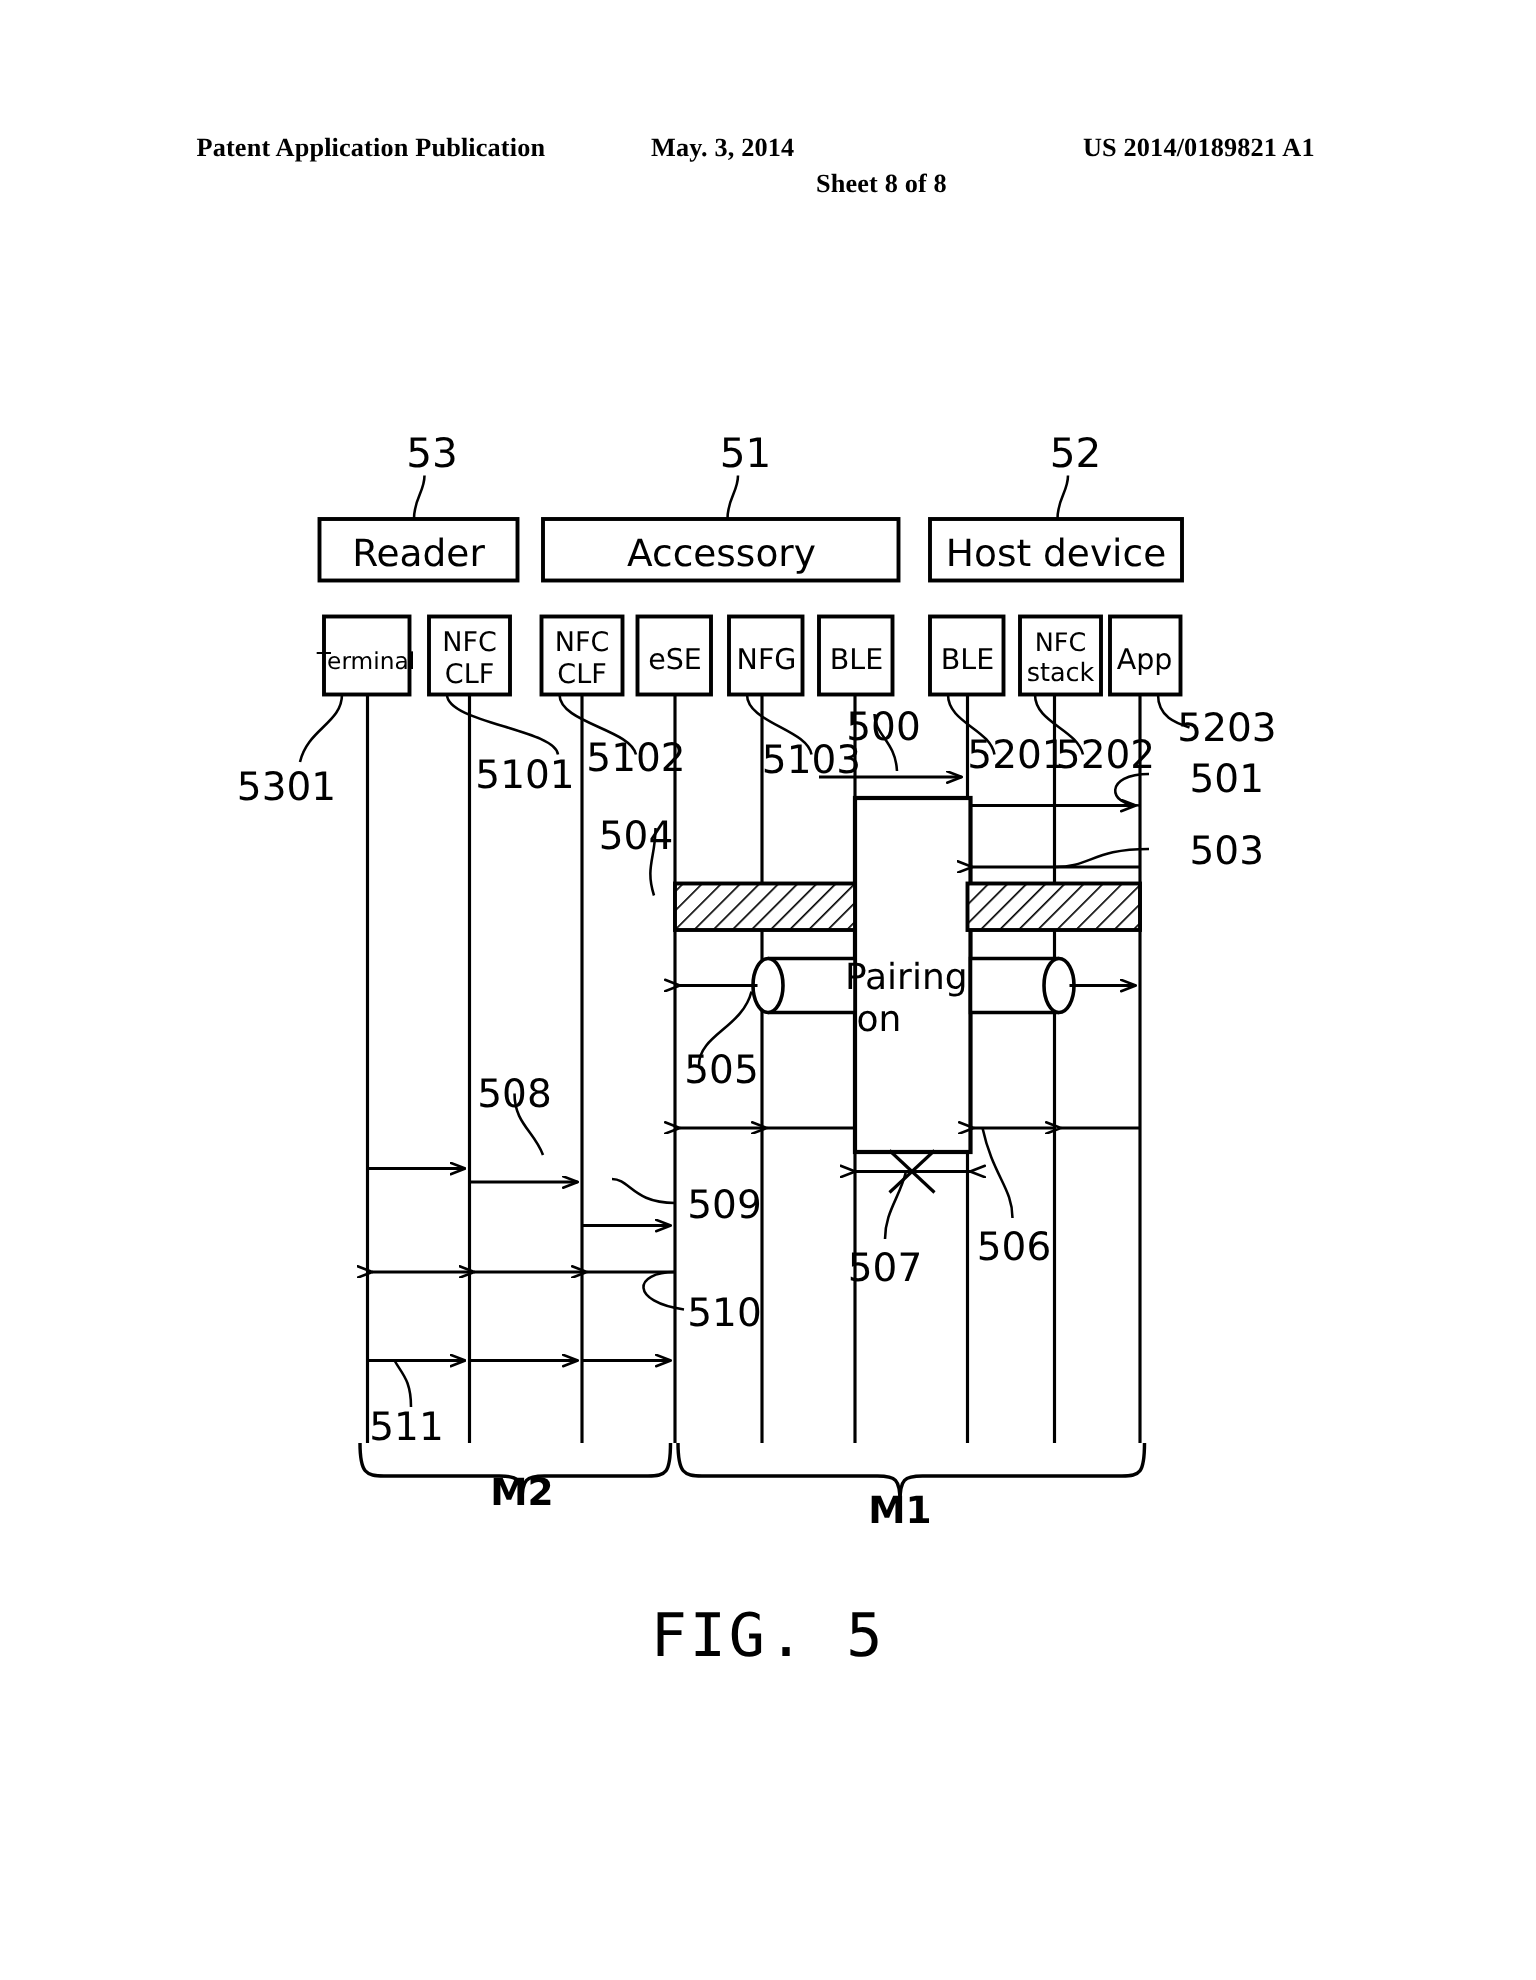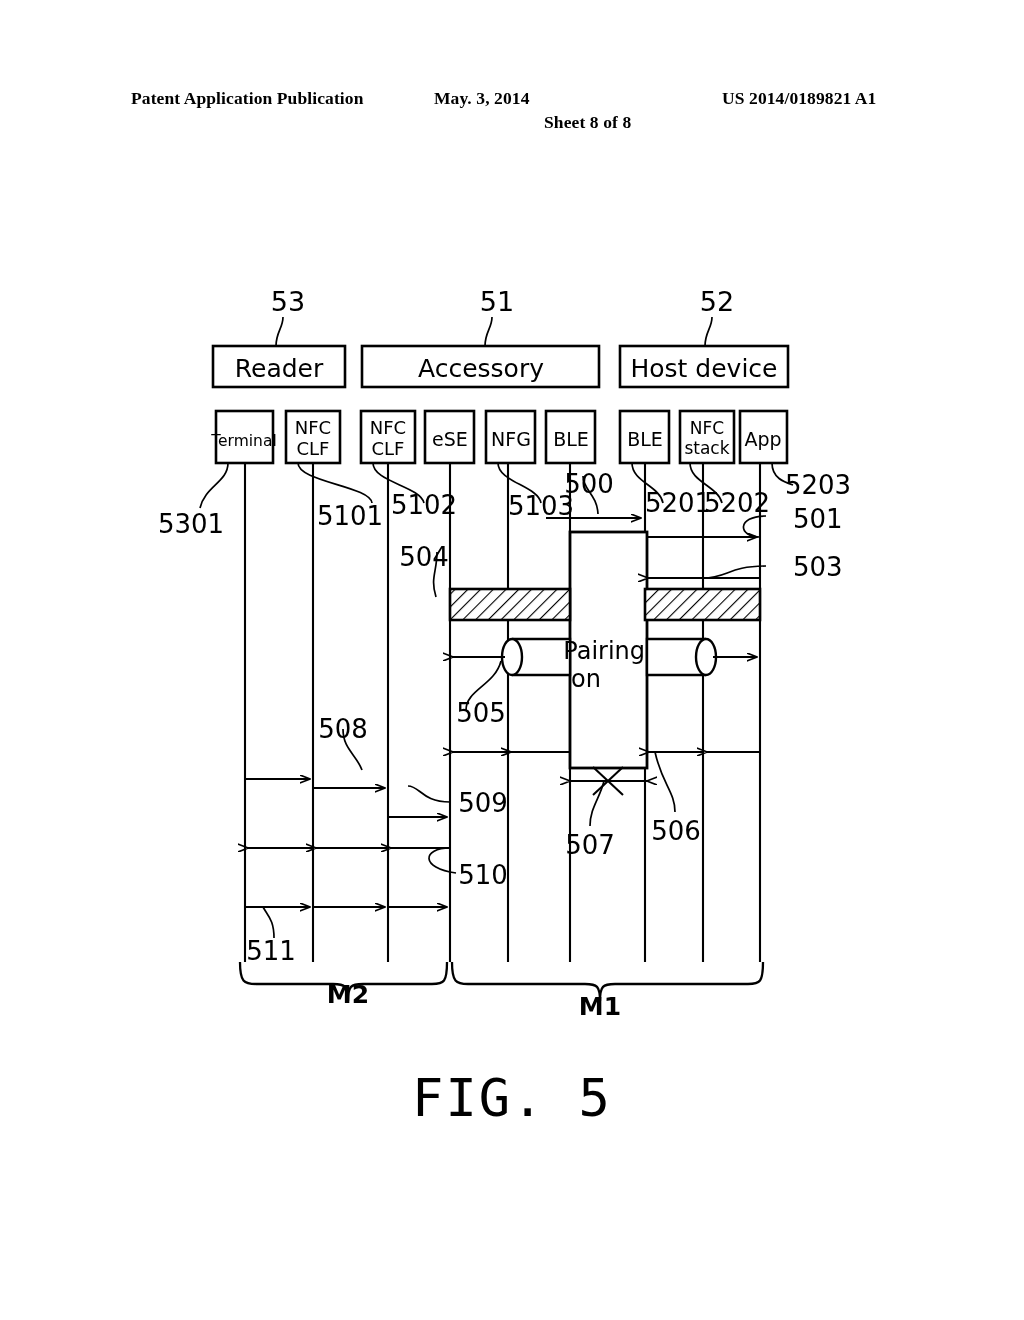--- a/index.html
+++ b/index.html
@@ -49,21 +49,21 @@
     display: block;
   }
 
   .fig-caption {
     position: absolute;
     left: 0;
     top: 1068px;
     width: 1024px;
     text-align: center;
     font-family: "DejaVu Sans Mono", monospace;
-    font-size: 52px;
+    font-size: 40px;
     letter-spacing: 2px;
   }
 </style>
 </head>
 <body>
 
 <div id="pub-header">
   <span class="h-pub">Patent Application Publication</span>
   <span class="h-date">May. 3, 2014</span>
   <span class="h-sheet">Sheet 8 of 8</span>

